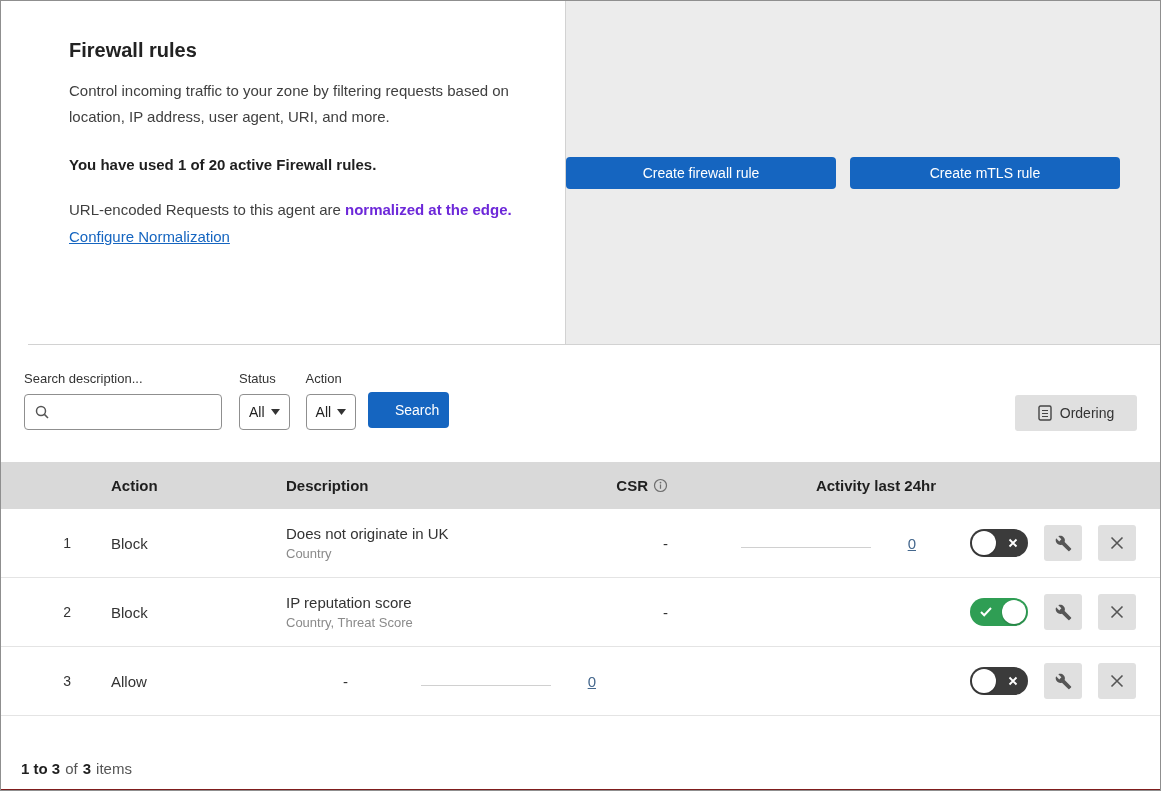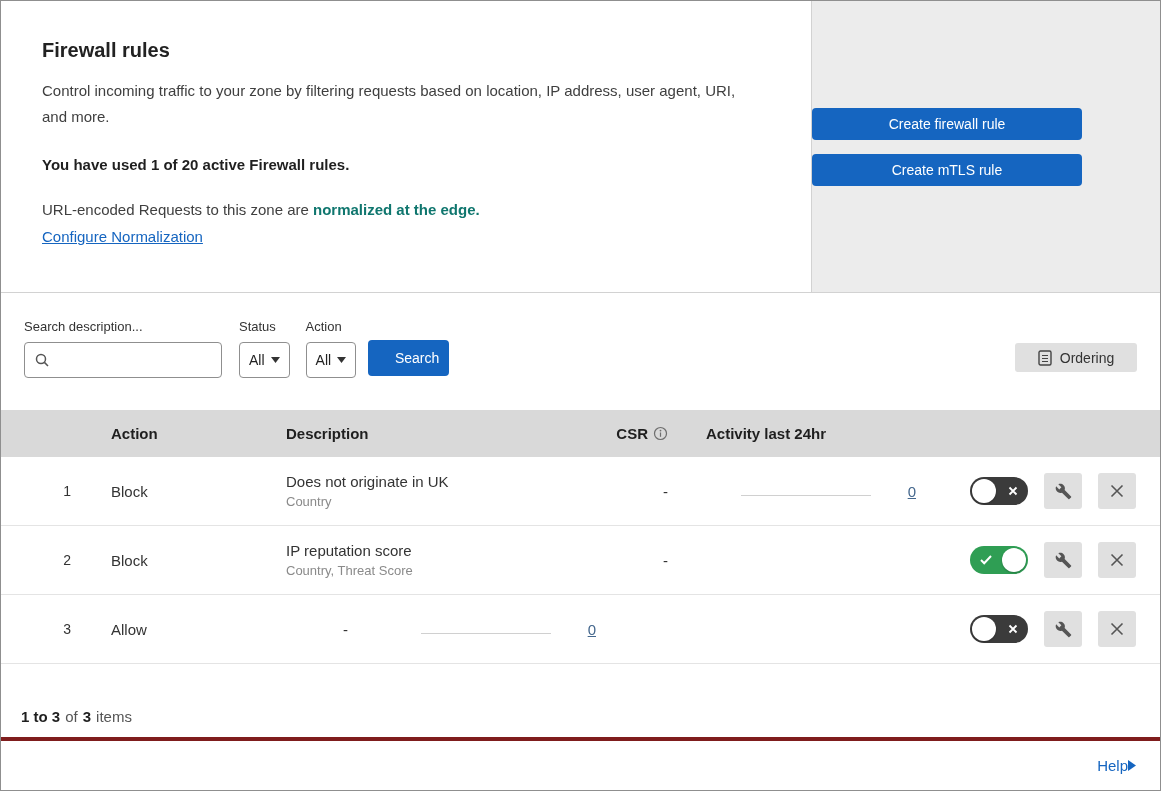--- a/index.html
+++ b/index.html
@@ -3,65 +3,65 @@
 <meta charset="utf-8">
 <style>
   * { box-sizing: border-box; margin: 0; padding: 0; }
   body { background: #fff; font-family: "Liberation Sans", sans-serif; }
   :root { --accent: #1565c0; --green: #2f9e54; }
 
   .app { width: 1161px; height: 791px; border: 1px solid #8f8f8f; background: #fff;
          font-size: 15px; color: #333; overflow: hidden; }
 
   
-  .top { display: flex; height: 292px; border-bottom: 1px solid #d2d2d2; }
+  .top { display: flex; height: 344px; border-bottom: 1px solid #d2d2d2; margin-left: 27px; }
   .card { width: 811px; padding: 38px 41px 0; background: #fff; border-right: 1px solid #d2d2d2; }
   .title { font-size: 20px; font-weight: 600; color: #222; margin-bottom: 16px; }
   .desc { font-size: 15px; color: #3f3f3f; line-height: 26px; max-width: 705px; margin-bottom: 26px; }
   .usage { font-size: 15px; font-weight: bold; color: #1f1f1f; margin-bottom: 28px; }
   .norm { font-size: 15px; color: #3f3f3f; margin-bottom: 10px; }
-  .norm strong { color: #0f766e; }
+  .norm strong { color: #6d28d9; }
   .link { font-size: 15px; color: var(--accent); text-decoration: underline; cursor: pointer; display: inline-block; }
 
-  .panel { flex: 1; background: #ececec; display: flex; flex-direction: column;
-           justify-content: center; align-items: flex-start; padding-right: 40px; gap: 14px; }
+  .panel { flex: 1; background: #ececec; display: flex; flex-direction: row;
+           justify-content: center; align-items: center; padding-right: 40px; gap: 14px; }
   .btn-primary { width: 270px; height: 32px; background: var(--accent); color: #fff; border: none;
                  border-radius: 4px; font-size: 14px; font-family: inherit; cursor: pointer; }
 
   
   .filters { height: 117px; padding: 26px 23px 0; display: flex; position: relative; }
   .fgroup { margin-right: 16px; }
   .fgroup label { display: block; font-size: 13px; color: #333; margin-bottom: 8px; }
   .search-group { margin-right: 17px; }
   .search-box { width: 198px; height: 36px; border: 1px solid #8f8f8f; border-radius: 4px;
                 background: #fff; display: flex; align-items: center; padding: 0 9px; gap: 6px; }
   .search-box input { border: none; outline: none; flex: 1; min-width: 0; font-size: 14px; font-family: inherit; }
   .dropdown { height: 36px; border: 1px solid #8f8f8f; border-radius: 4px; background: #fff;
               display: flex; align-items: center; gap: 6px; padding: 0 9px; font-size: 14px;
               font-family: inherit; color: #222; cursor: pointer; }
   .btn-search { margin-top: 21px; height: 36px; width: 81px; background: var(--accent); color: #fff;
                 border: none; border-radius: 4px; font-size: 14px; font-family: inherit; cursor: pointer; padding-left: 17px; }
-  .btn-ordering { position: absolute; right: 23px; top: 50px; height: 29px; width: 122px;
+  .btn-ordering { position: absolute; right: 23px; top: 50px; height: 36px; width: 122px;
                   background: #e0e0e0; border: none; border-radius: 3px; font-size: 14px; color: #333;
                   font-family: inherit; display: flex; align-items: center; justify-content: center;
                   gap: 8px; cursor: pointer; }
 
   
   .thead { height: 47px; background: #d9d9d9; display: flex; align-items: center;
            font-weight: bold; font-size: 15px; color: #1f1f1f; }
   .trow  { height: 69px; display: flex; align-items: center; border-bottom: 1px solid #e4e4e4; }
   .cell { flex: none; }
   .c-num { width: 90px; text-align: right; padding-right: 20px; font-size: 14px; color: #333; }
   .c-action { width: 175px; padding-left: 20px; }
   .c-desc { width: 320px; padding-left: 20px; }
   .desc-main { font-size: 15px; color: #333; }
   .desc-sub { font-size: 13px; color: #8a8a8a; margin-top: 4px; }
   .c-csr { width: 100px; display: flex; align-items: center; justify-content: flex-end;
            padding-right: 18px; gap: 5px; }
-  .c-activity { width: 250px; }
+  .c-activity { width: 250px; text-align: right; }
   .thead .c-activity { padding-left: 20px; }
   .trow .c-activity { padding-left: 55px; display: flex; align-items: center; }
   .spark { width: 130px; height: 40px; flex: none; }
   .spark.flat::after { content: ""; display: block; border-top: 1px solid #d0d0d0; margin-top: 24px; }
   .count { margin-left: auto; margin-right: 20px; font-size: 15px; color: #44678d;
            text-decoration: underline; cursor: pointer; }
   .c-controls { flex: 1; display: flex; align-items: center; justify-content: flex-end;
                 gap: 16px; padding-right: 24px; }
 
   
@@ -90,21 +90,21 @@
 </head>
 <body>
 
 <div class="app">
 
   <div class="top">
     <div class="card">
       <h1 class="title">Firewall rules</h1>
       <p class="desc">Control incoming traffic to your zone by filtering requests based on location, IP address, user agent, URI, and more.</p>
       <p class="usage">You have used 1 of 20 active Firewall rules.</p>
-      <p class="norm"><span>URL-encoded Requests to this zone are </span><strong>normalized at the edge.</strong></p>
+      <p class="norm"><span>URL-encoded Requests to this agent are </span><strong>normalized at the edge.</strong></p>
       <a class="link">Configure Normalization</a>
     </div>
     <div class="panel">
       <button class="btn-primary">Create firewall rule</button>
       <button class="btn-primary">Create mTLS rule</button>
     </div>
   </div>
 
   <div class="filters">
     <div class="fgroup search-group">

